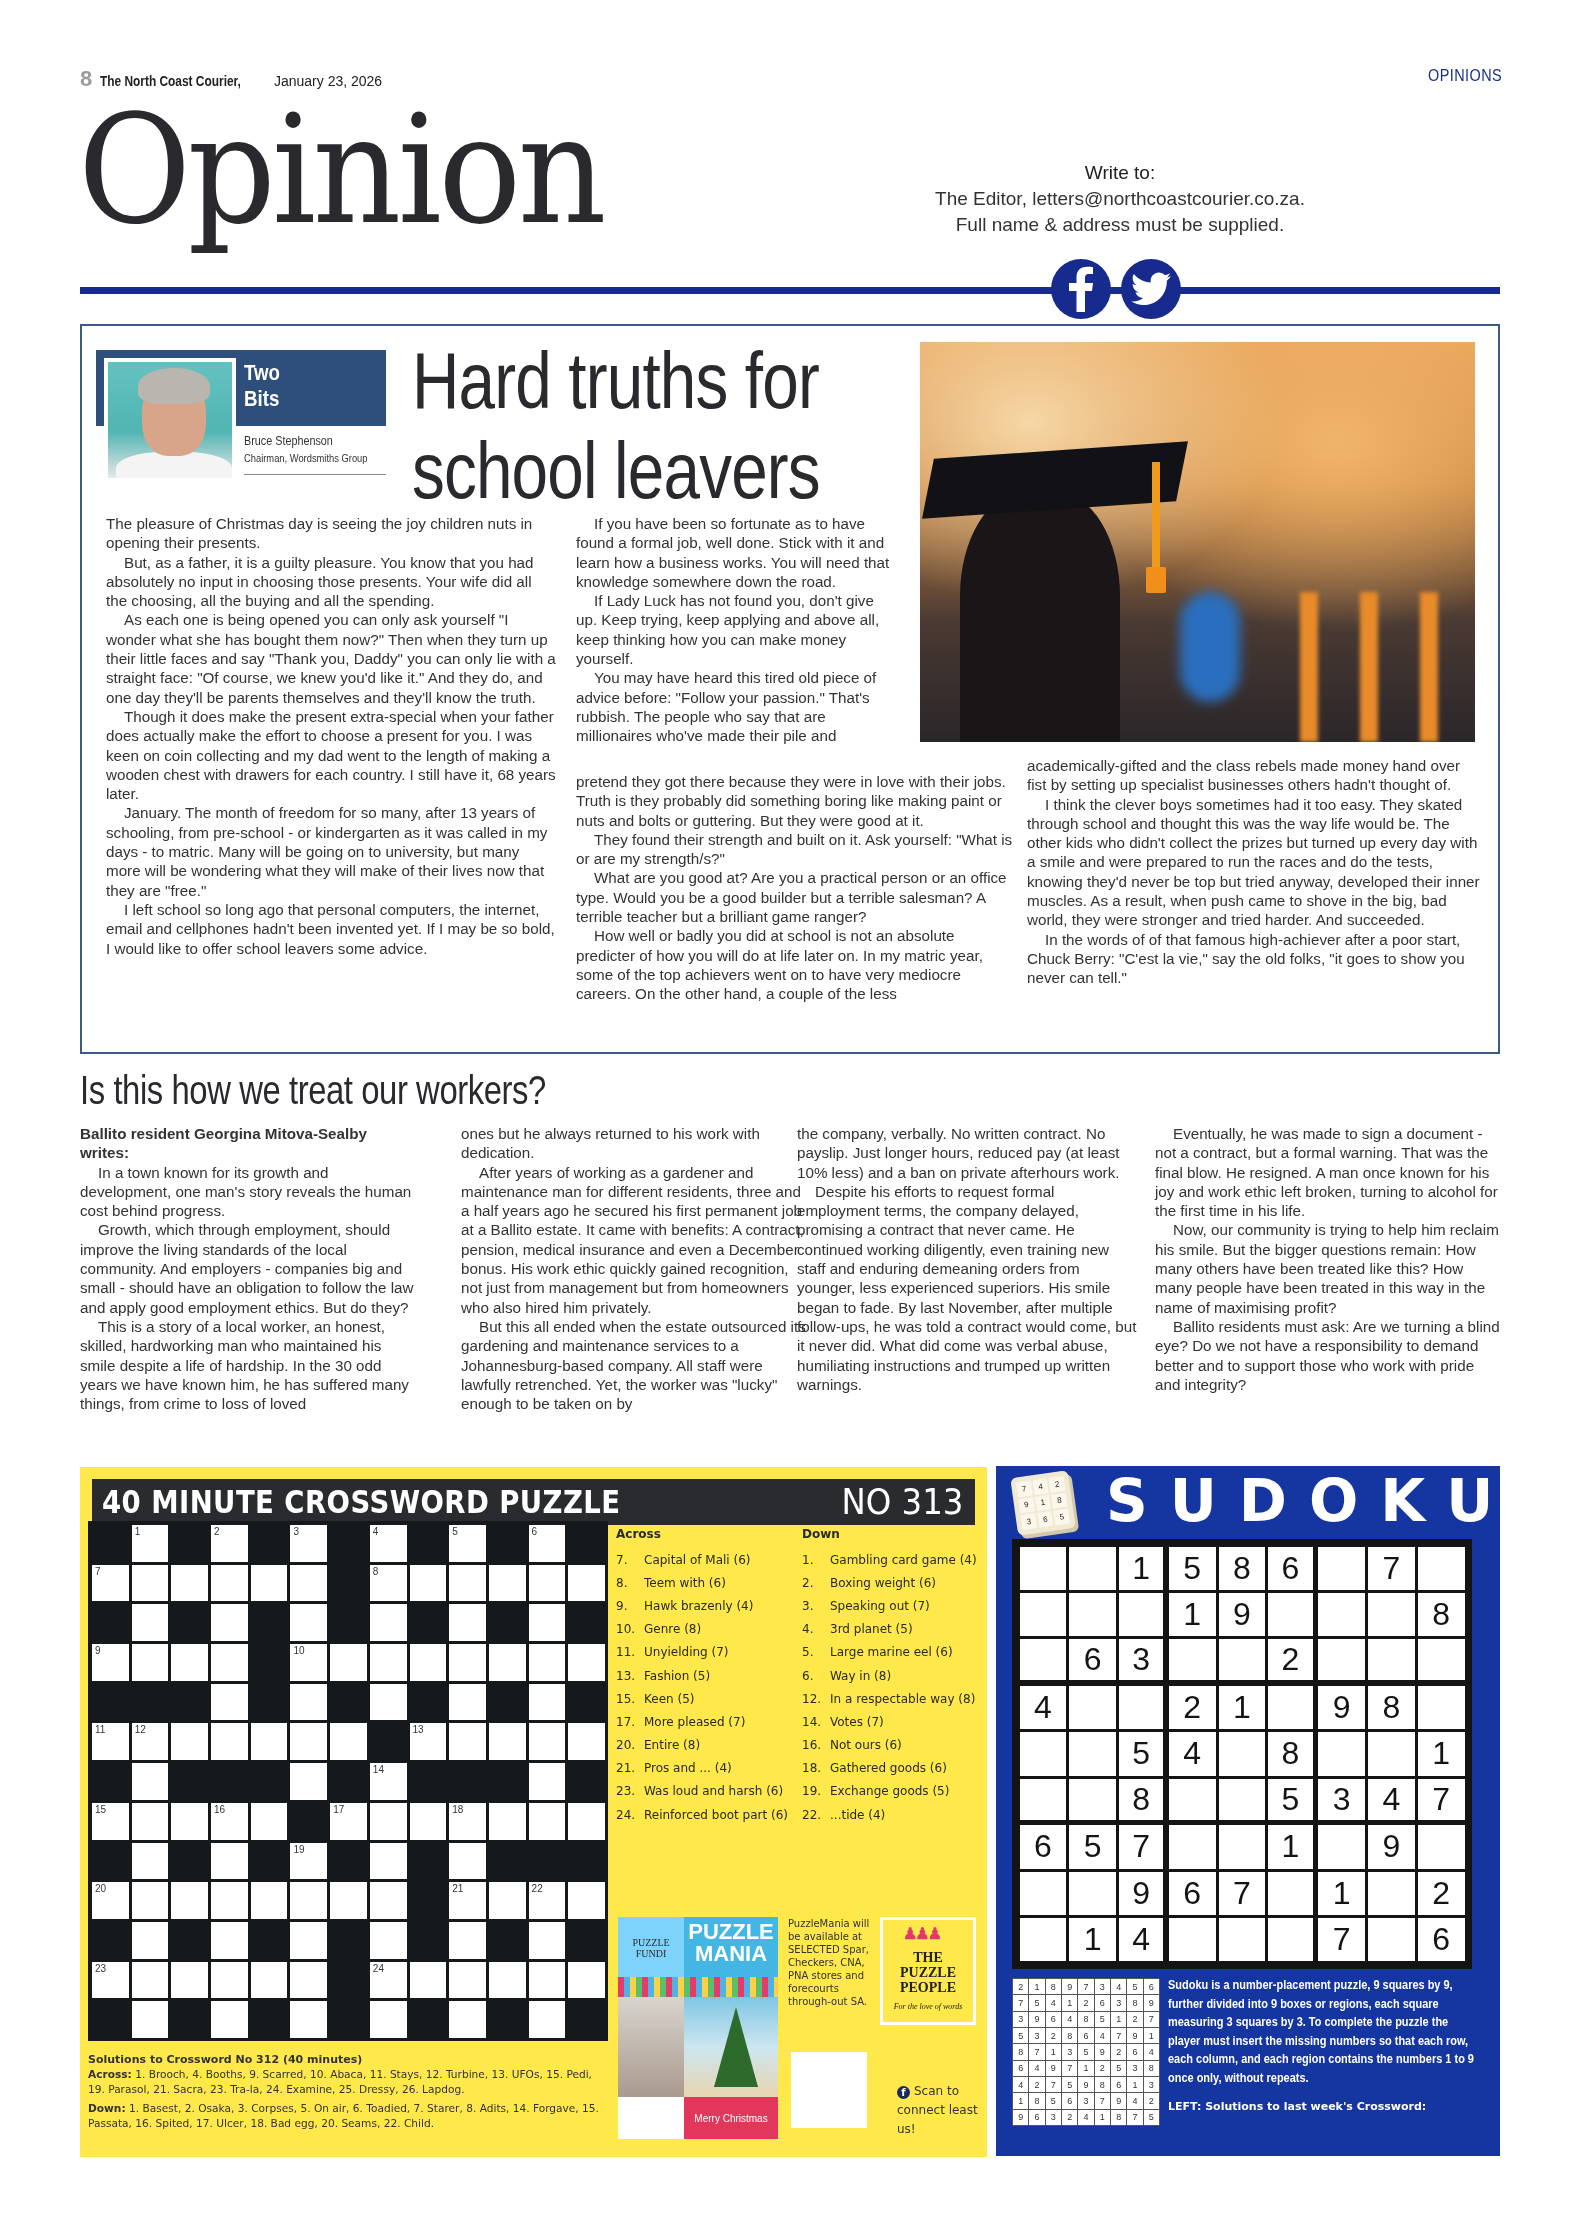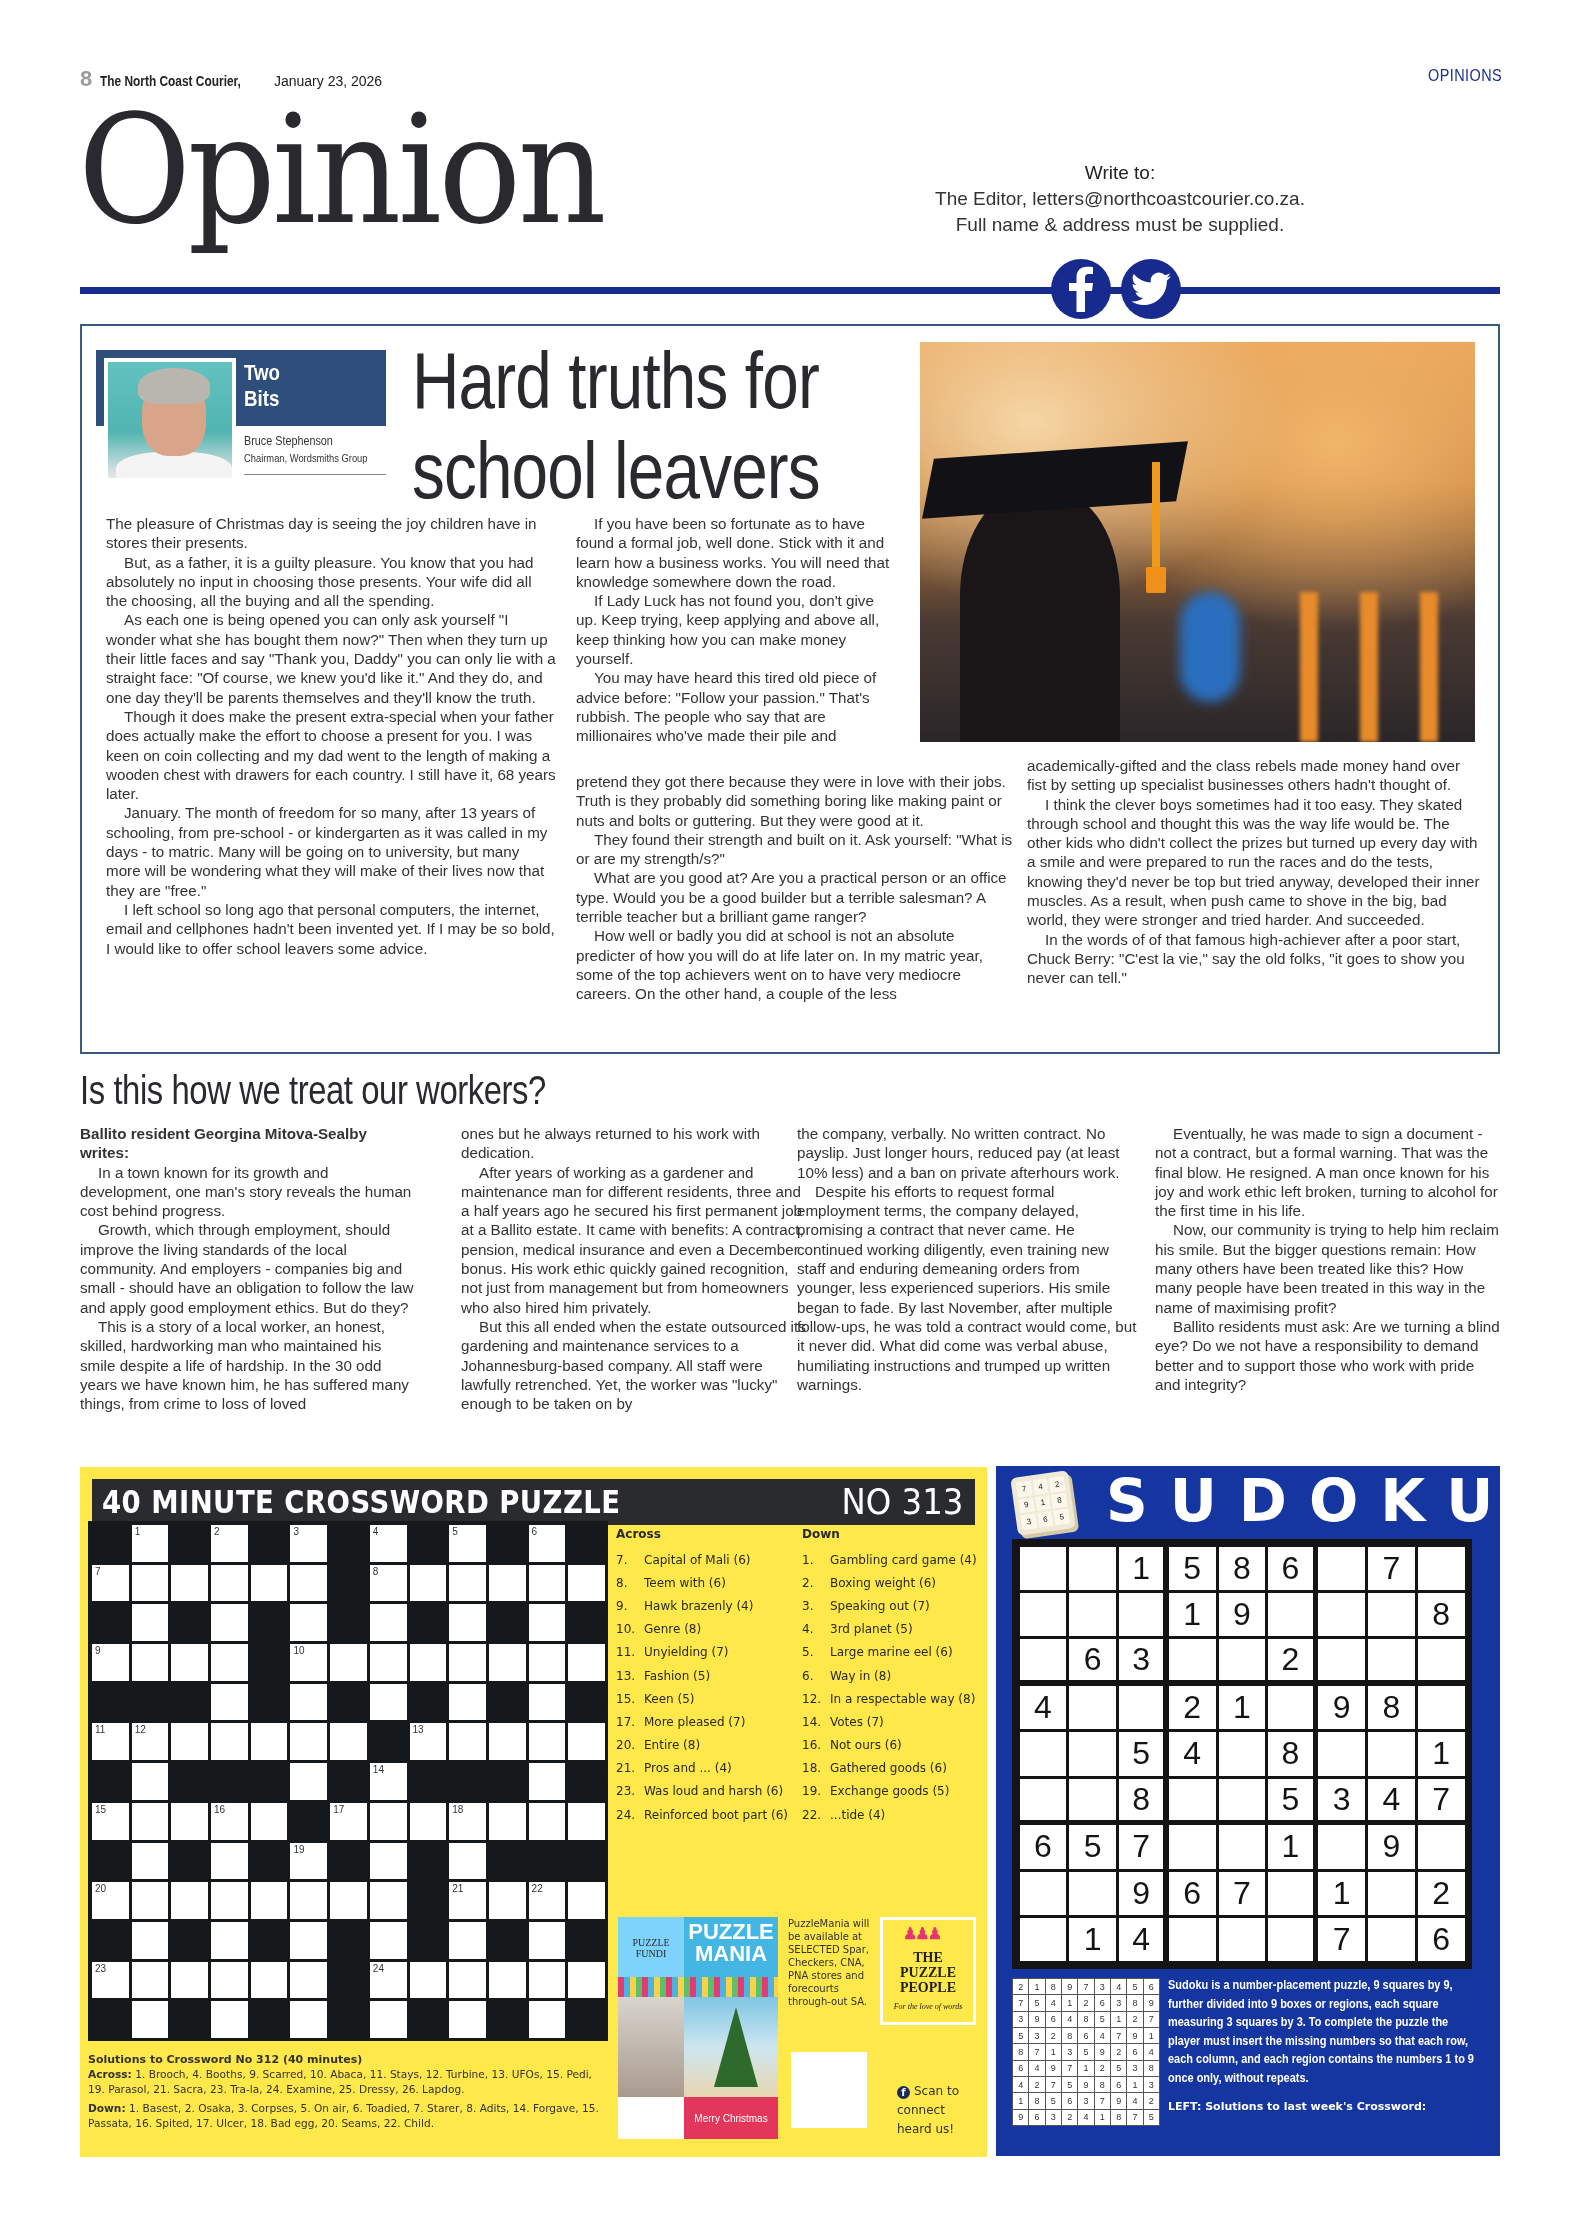--- a/index.html
+++ b/index.html
@@ -169,21 +169,21 @@
     <div class="stripe" style="left:440px"></div>
     <div class="stripe" style="left:500px"></div>
     <div class="blue"></div>
     <div class="capbody"></div>
     <div class="cap"></div>
     <div class="tassel"></div>
     <div class="tassel2"></div>
   </div>
 
   <div class="body-text" style="left:24px; top:188px; width:450px;">
-    <p class="first">The pleasure of Christmas day is seeing the joy children have in stores their presents.</p>
+    <p class="first">The pleasure of Christmas day is seeing the joy children nuts in opening their presents.</p>
     <p>But, as a father, it is a guilty pleasure. You know that you had absolutely no input in choosing those presents. Your wife did all the choosing, all the buying and all the spending.</p>
     <p>As each one is being opened you can only ask yourself "I wonder what she has bought them now?" Then when they turn up their little faces and say "Thank you, Daddy" you can only lie with a straight face: "Of course, we knew you'd like it." And they do, and one day they'll be parents themselves and they'll know the truth.</p>
     <p>Though it does make the present extra-special when your father does actually make the effort to choose a present for you. I was keen on coin collecting and my dad went to the length of making a wooden chest with drawers for each country. I still have it, 68 years later.</p>
     <p>January. The month of freedom for so many, after 13 years of schooling, from pre-school - or kindergarten as it was called in my days - to matric. Many will be going on to university, but many more will be wondering what they will make of their lives now that they are "free."</p>
     <p>I left school so long ago that personal computers, the internet, email and cellphones hadn't been invented yet. If I may be so bold, I would like to offer school leavers some advice.</p>
   </div>
 
   <div class="body-text" style="left:494px; top:188px; width:320px;">
     <p>If you have been so fortunate as to have found a formal job, well done. Stick with it and learn how a business works. You will need that knowledge somewhere down the road.</p>
     <p>If Lady Luck has not found you, don't give up. Keep trying, keep applying and above all, keep thinking how you can make money yourself.</p>
@@ -574,21 +574,21 @@
     <div class="pp">
       <div class="figs">♟♟♟</div>
       <div>THE</div>
       <div>PUZZLE</div>
       <div>PEOPLE</div>
       <div class="tag">For the love of words</div>
     </div>
     <div class="qr"></div>
     <div class="scan">
       <div><span class="fb">f</span><span>Scan to</span></div>
-      <div>connect heard us!</div>
+      <div>connect least us!</div>
     </div>
   </div>
 
   <div class="cw-solutions">
     <div class="t">Solutions to Crossword No 312 (40 minutes)</div>
     <div><b>Across:</b> <span>1. Brooch, 4. Booths, 9. Scarred, 10. Abaca, 11. Stays, 12. Turbine, 13. UFOs, 15. Pedi, 19. Parasol, 21. Sacra, 23. Tra-la, 24. Examine, 25. Dressy, 26. Lapdog.</span></div>
     <div class="d"><b>Down:</b> <span>1. Basest, 2. Osaka, 3. Corpses, 5. On air, 6. Toadied, 7. Starer, 8. Adits, 14. Forgave, 15. Passata, 16. Spited, 17. Ulcer, 18. Bad egg, 20. Seams, 22. Child.</span></div>
   </div>
 </div>
 

